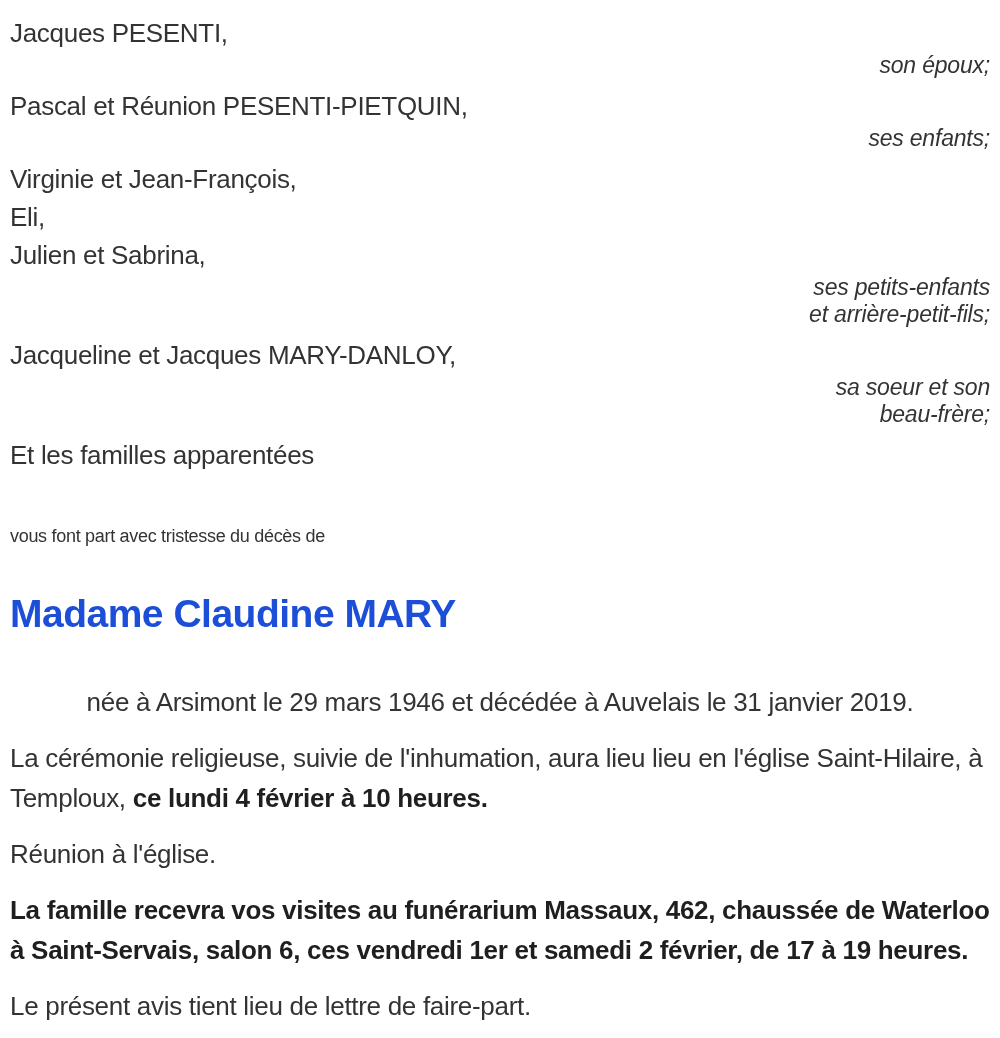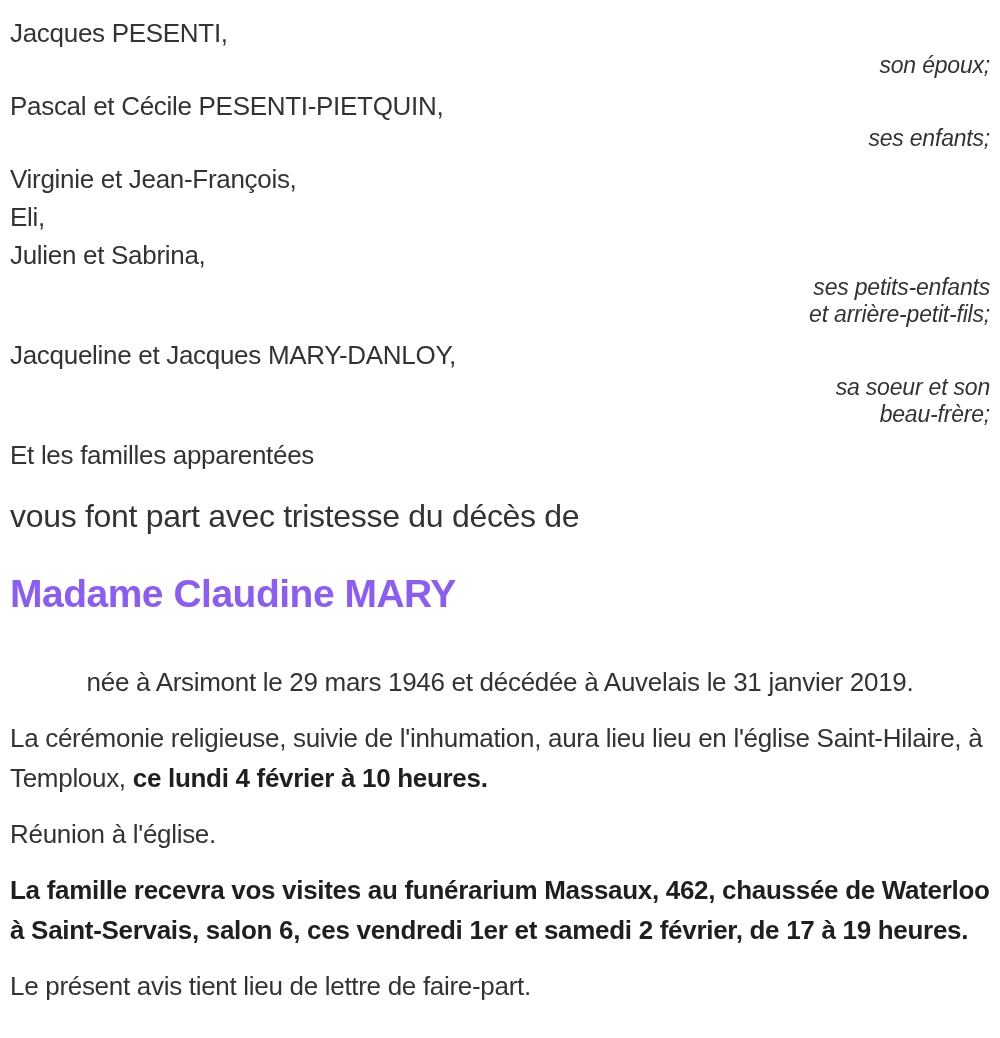--- a/index.html
+++ b/index.html
@@ -26,32 +26,32 @@
     margin: 0 0 8px 0;
   }
   .relation-line {
     font-size: 23px;
     line-height: 27px;
     font-style: italic;
     text-align: right;
     letter-spacing: -0.2px;
   }
   .intro {
-    margin-top: 22px;
-    font-size: 32px;
+    margin-top: 42px;
+    font-size: 18px;
     line-height: 40px;
     letter-spacing: -0.3px;
   }
   h1.deceased {
     margin-top: 36px;
     font-size: 39px;
     line-height: 44px;
     font-weight: 700;
     letter-spacing: -0.5px;
-    color: #8b5cf6;
+    color: #1d4ed8;
   }
   p.body-line {
     font-size: 26px;
     line-height: 40px;
     letter-spacing: -0.3px;
   }
   .mt-large { margin-top: 46px; text-align: center; }
   .mt-small { margin-top: 16px; }
   .mt-close { margin-top: 16px; }
   .bold {
@@ -67,21 +67,21 @@
   <section>
 
     <div class="family-group">
       <div class="name-line">Jacques PESENTI,</div>
       <div class="relation-block">
         <div class="relation-line">son époux;</div>
       </div>
     </div>
 
     <div class="family-group">
-      <div class="name-line">Pascal et Cécile PESENTI-PIETQUIN,</div>
+      <div class="name-line">Pascal et Réunion PESENTI-PIETQUIN,</div>
       <div class="relation-block">
         <div class="relation-line">ses enfants;</div>
       </div>
     </div>
 
     <div class="family-group">
       <div class="name-line">Virginie et Jean-François,</div>
       <div class="name-line">Eli,</div>
       <div class="name-line">Julien et Sabrina,</div>
       <div class="relation-block">

